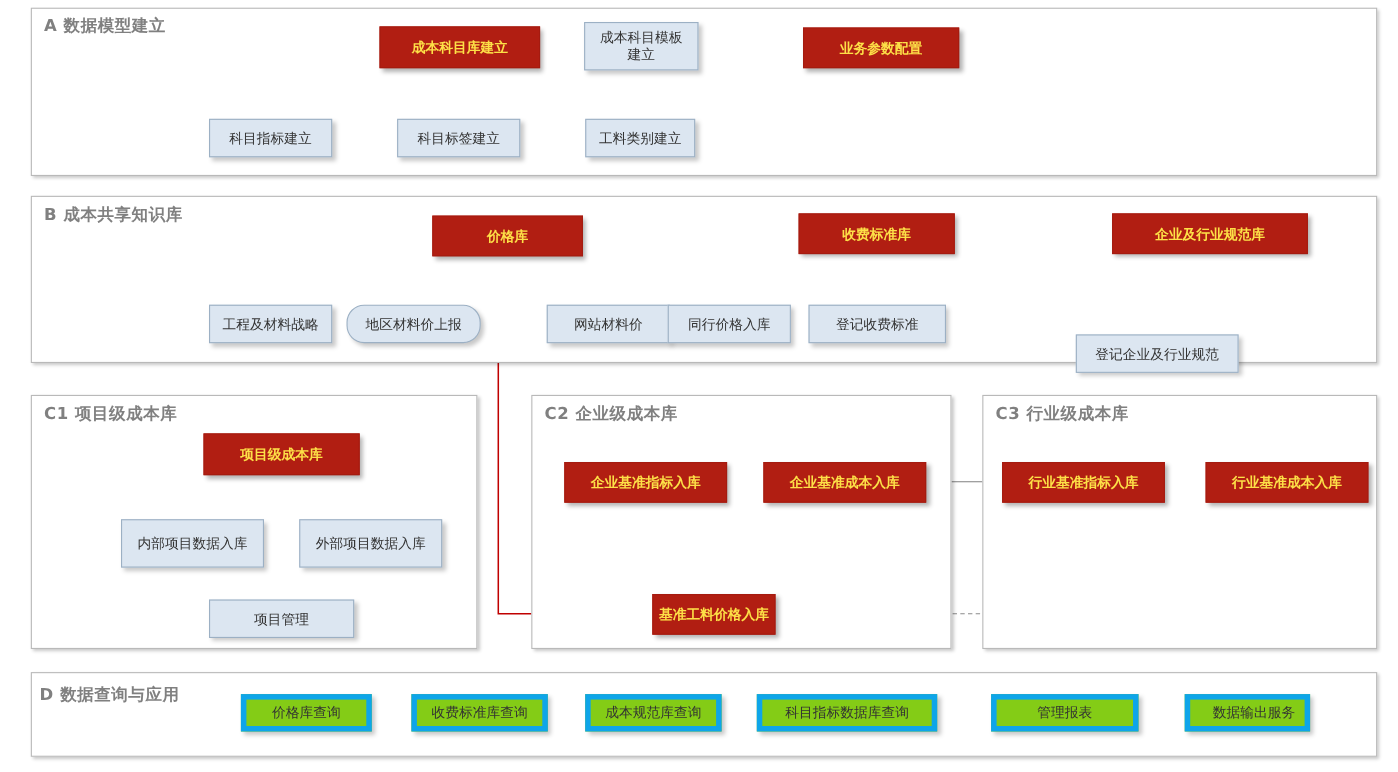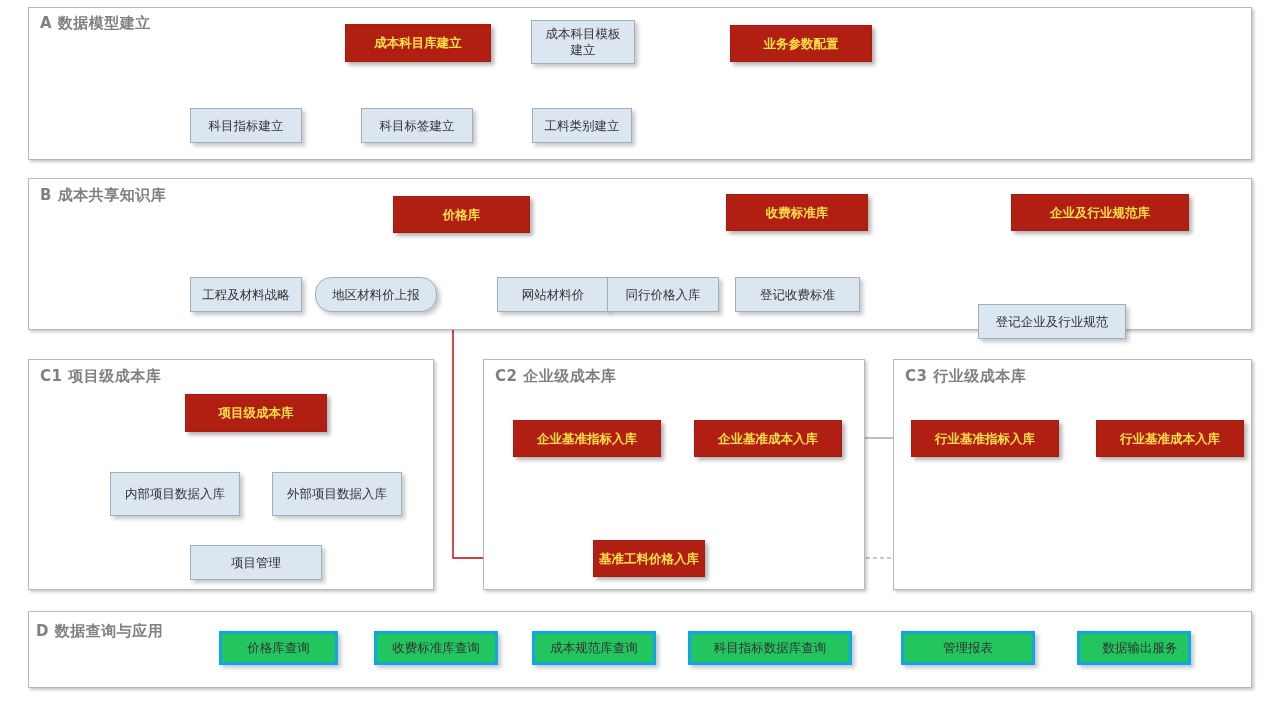--- a/index.html
+++ b/index.html
@@ -55,22 +55,22 @@
   }
   .node.blue{
     background:#DCE6F1;
     border:1px solid #9CB0C4;
     color:#333333;
     font-weight:normal;
     font-size:12.5px;
     box-shadow:3px 3px 4px rgba(0,0,0,0.22);
   }
   .node.blue.d-btn{
-    background:#22c55e;
-    border:3px solid #0ea5e9;
+    background:#84cc16;
+    border:5px solid #0ea5e9;
   }
 </style>
 </head>
 <body>
 
 <div id="stage">
 
   <svg id="wires" viewBox="0 0 1271 702">
     <defs>
       <marker id="ah-gray" markerWidth="7" markerHeight="7" refX="6" refY="3" orient="auto">

